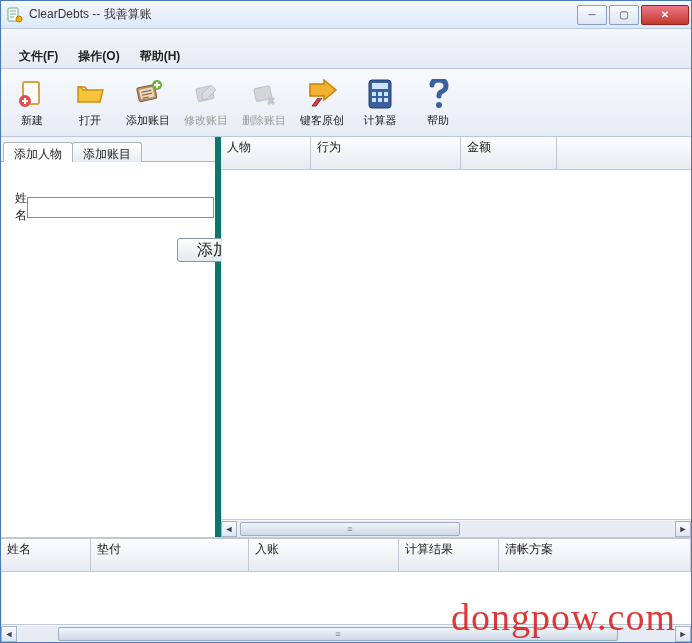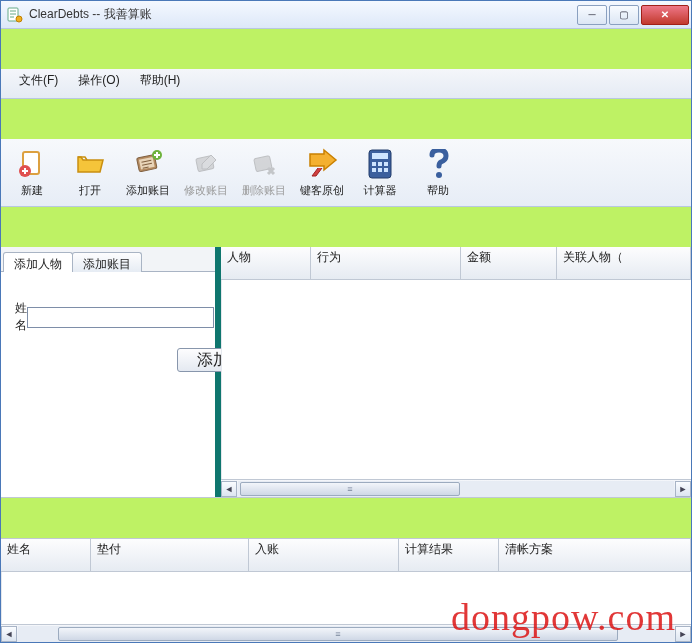--- a/index.html
+++ b/index.html
@@ -9,25 +9,24 @@
     font-size: 12px;
     background: #eaeef3;
     width: 692px;
     height: 643px;
     overflow: hidden;
     position: relative;
   }
   .window {
     width: 692px;
     height: 643px;
-    background: #bef264;
+    background: #701a75;
     border: 1px solid #4a78b8;
     display: flex;
     flex-direction: column;
-    gap: 40px;
   }
   .titlebar {
     height: 28px;
     background: linear-gradient(#f4f8ff, #dde8f8);
     border-bottom: 1px solid #b8c8e0;
     display: flex;
     align-items: center;
     padding-left: 6px;
   }
   .titlebar .app-icon-wrap {
@@ -46,26 +45,27 @@
     font-size:10px; color:#334;
     border-radius:2px;
   }
   .tb-btn.close {
     width: 48px;
     background: linear-gradient(#e78, #c23a2d);
     color:#fff; font-weight:bold;
     border-color:#a02018;
   }
   .menubar {
-    height: 30px;
+    height: 40px;
     background: linear-gradient(#f4f6fa, #e5ebf4);
     border-bottom: 1px solid #b8c8e0;
     display: flex;
-    align-items: flex-start;
+    align-items: flex-end;
     padding-left: 8px;
+    font-weight: bold;
   }
   .menu-item {
     padding: 3px 10px;
     color: #222;
     cursor: default;
   }
   .toolbar {
     height: 68px;
     background: linear-gradient(#f7f9fc,#e7edf6);
     border-bottom: 1px solid #b8c8e0;
@@ -354,21 +354,20 @@
         </div>
         <button class="add-btn">添加</button>
       </div>
     </div>
 
     <div class="right-pane">
       <div class="grid-header">
         <div class="gh-cell" style="width:90px">人物</div>
         <div class="gh-cell" style="width:150px">行为</div>
         <div class="gh-cell" style="width:96px">金额</div>
-        <div class="gh-cell" style="flex:1">关联人物（</div>
       </div>
       <div class="grid-body"></div>
       <div class="hscroll">
         <div class="scroll-arrow">◄</div>
         <div class="scroll-track">
           <div class="scroll-thumb" style="left:2px; width:220px"></div>
         </div>
         <div class="scroll-arrow">►</div>
       </div>
     </div>

